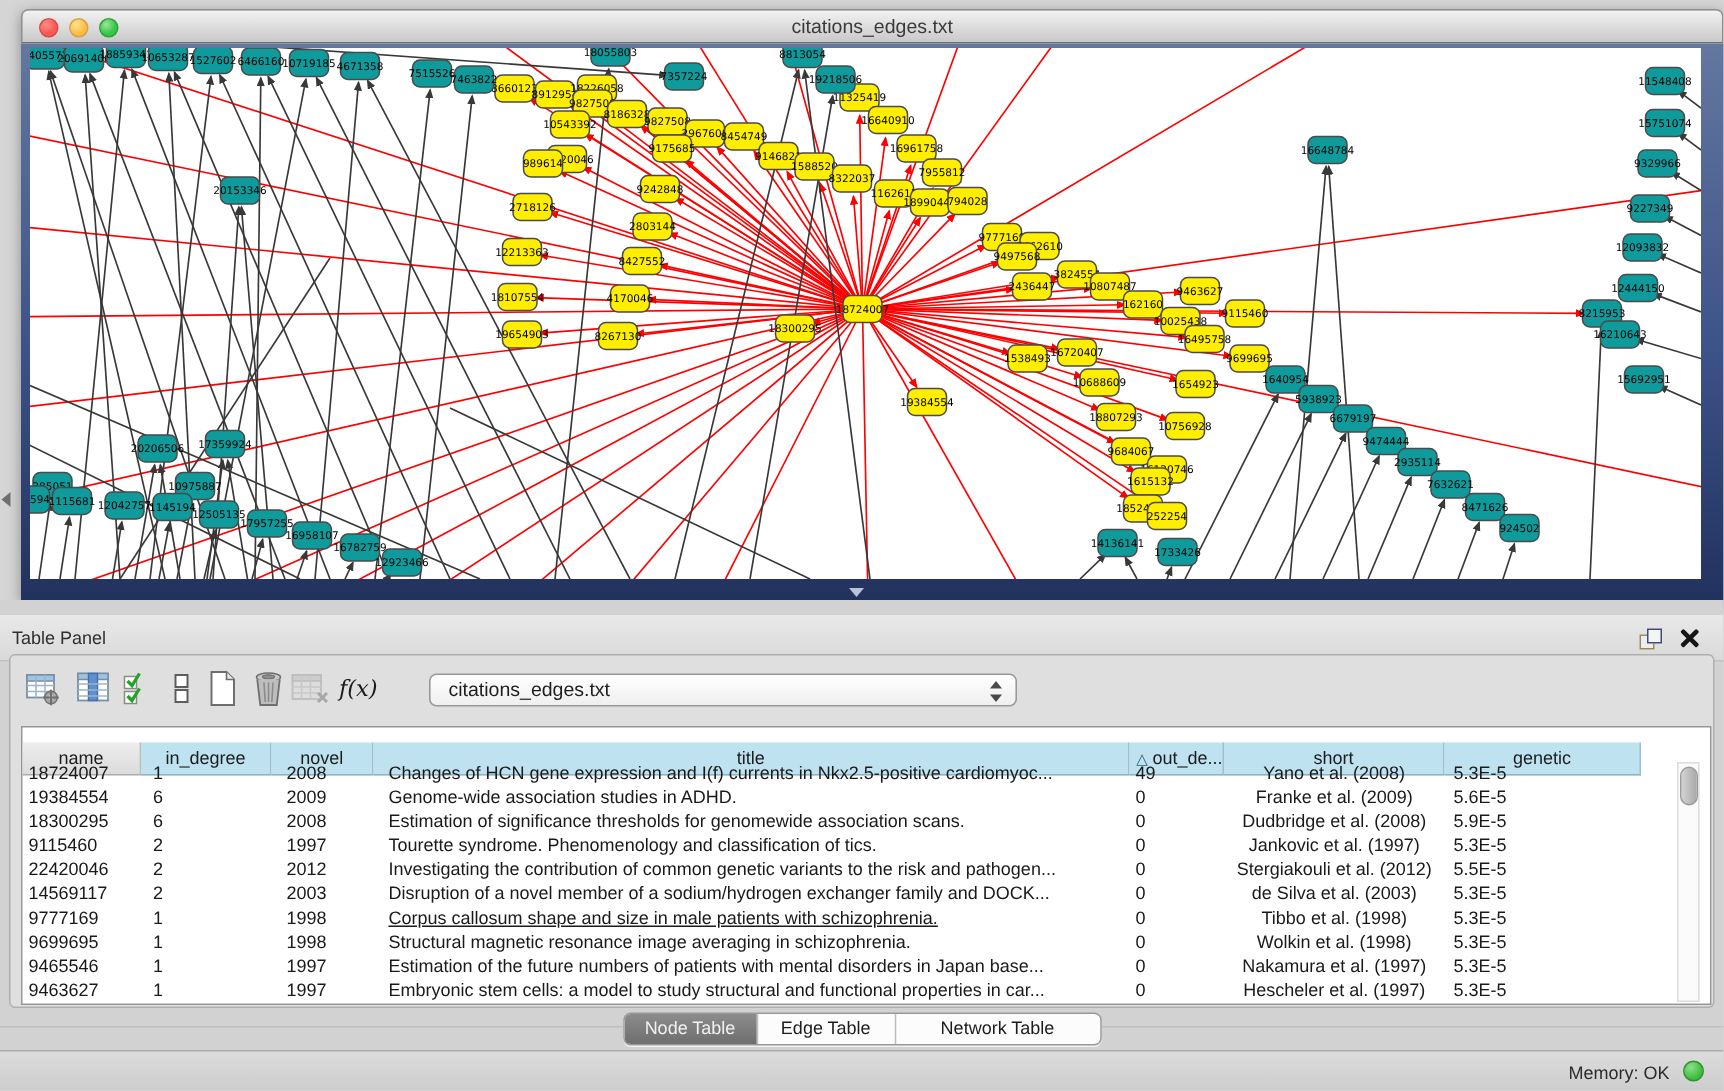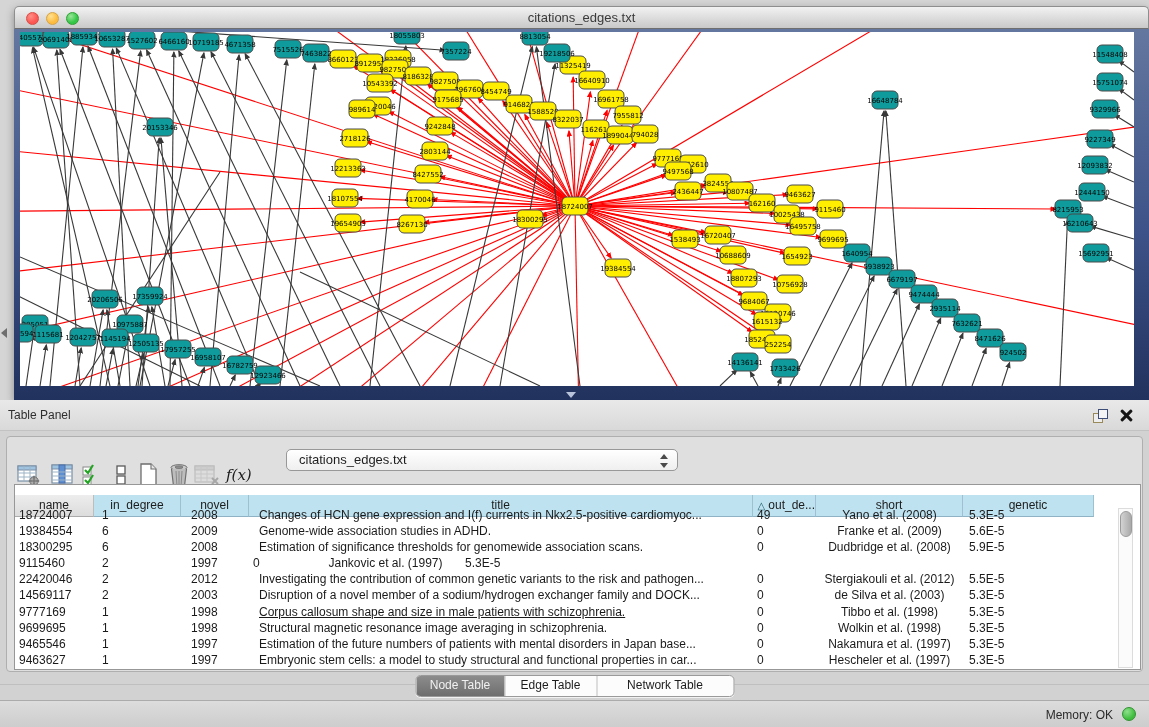--- a/index.html
+++ b/index.html
@@ -23,34 +23,34 @@
     background:linear-gradient(180deg,#64779F 0%,#3D5288 55%,#22325E 100%);
     padding:3px 15px 14px 6px;}
   .canvas{width:1114px;height:354px;background:#FFFFFF;position:relative;overflow:hidden;}
   .canvas svg{display:block;}
   .grip{position:absolute;left:552px;bottom:2px;width:0;height:0;
     border-left:5px solid transparent;border-right:5px solid transparent;border-top:6px solid #B9C3DA;}
   .left-collapse{position:absolute;left:1px;top:328px;width:0;height:0;
     border-top:5px solid transparent;border-bottom:5px solid transparent;border-right:6px solid #6F6F6F;}
   
   #table-panel{position:absolute;left:0;top:400px;width:1149px;height:300px;background:#D2D2D2;}
-  .tp-head{position:absolute;left:0;top:0;width:100%;height:30px;
+  .tp-head{position:absolute;left:0;top:10px;width:100%;height:30px;
     background:linear-gradient(#E9E9E9,#D9D9D9);border-bottom:1px solid #C2C2C2;}
   .tp-title{position:absolute;left:8px;top:8px;font-size:12px;color:#2F2F2F;}
   .float-ico{position:absolute;right:42px;top:9px;width:14px;height:14px;}
   .float-ico .b{position:absolute;left:0;top:4px;width:8px;height:8px;border:1.5px solid #9A8A5A;background:#EDEDED;}
   .float-ico .f{position:absolute;left:5px;top:0;width:8px;height:8px;border:1.5px solid #3E4C78;background:#F4F4F4;}
   .close-ico{position:absolute;right:16px;top:9px;width:13px;height:13px;}
   .close-ico span{position:absolute;left:-1px;top:5px;width:15px;height:3px;background:#161616;border-radius:1px;}
   .close-ico span:first-child{transform:rotate(45deg);}
   .close-ico span:last-child{transform:rotate(-45deg);}
   .inner-panel{position:absolute;left:6px;top:36px;width:1137px;height:236px;box-sizing:border-box;
     background:#DFDFDF;border:1px solid #AFAFAF;border-radius:4px;}
   
-  .tbtn{position:absolute;width:26px;height:26px;top:62px;}
+  .tbtn{position:absolute;width:26px;height:26px;top:46px;}
   .tbtn svg{display:block;}
   .fx{font-family:"DejaVu Serif",serif;font-style:italic;font-size:15px;color:#1A1A1A;line-height:26px;}
   .combo{position:absolute;left:286px;top:49px;width:392px;height:22px;box-sizing:border-box;
     border:1px solid #989898;border-radius:5px;background:linear-gradient(#FFFFFF,#EFEFEF);
     font-size:13px;color:#1E1E1E;line-height:20px;padding-left:12px;box-shadow:inset 0 1px 0 #fff;}
   .combo .arrows{position:absolute;right:8px;top:3px;width:9px;height:16px;}
   .combo .arrows i{position:absolute;left:0;width:0;height:0;border-left:4.5px solid transparent;border-right:4.5px solid transparent;}
   .combo .arrows i.up{top:1px;border-bottom:5px solid #4A4A4A;}
   .combo .arrows i.dn{bottom:1px;border-top:5px solid #4A4A4A;}
   
@@ -595,20 +595,21 @@
           <div class="td" style="width: 68px; padding-left: 10px;">2008</div>
           <div class="td" style="width: 504px; padding-left: 10px;">Estimation of significance thresholds for genomewide association scans.</div>
           <div class="td" style="width: 63px; padding-left: 4px;">0</div>
           <div class="td" style="width: 147px; text-align: center;">Dudbridge et al. (2008)</div>
           <div class="td" style="width: 131px; padding-left: 6px;">5.9E-5</div>
         </div>
         <div class="trow">
           <div class="td" style="width: 79px; padding-left: 4px;">9115460</div>
           <div class="td" style="width: 87px; padding-left: 8px;">2</div>
           <div class="td" style="width: 68px; padding-left: 10px;">1997</div>
+          <div class="td" style="width: 504px; padding-left: 10px;">Tourette syndrome. Phenomenology and classification of tics.</div>
           <div class="td" style="width: 63px; padding-left: 4px;">0</div>
           <div class="td" style="width: 147px; text-align: center;">Jankovic et al. (1997)</div>
           <div class="td" style="width: 131px; padding-left: 6px;">5.3E-5</div>
         </div>
         <div class="trow">
           <div class="td" style="width: 79px; padding-left: 4px;">22420046</div>
           <div class="td" style="width: 87px; padding-left: 8px;">2</div>
           <div class="td" style="width: 68px; padding-left: 10px;">2012</div>
           <div class="td" style="width: 504px; padding-left: 10px;">Investigating the contribution of common genetic variants to the risk and pathogen...</div>
           <div class="td" style="width: 63px; padding-left: 4px;">0</div>

